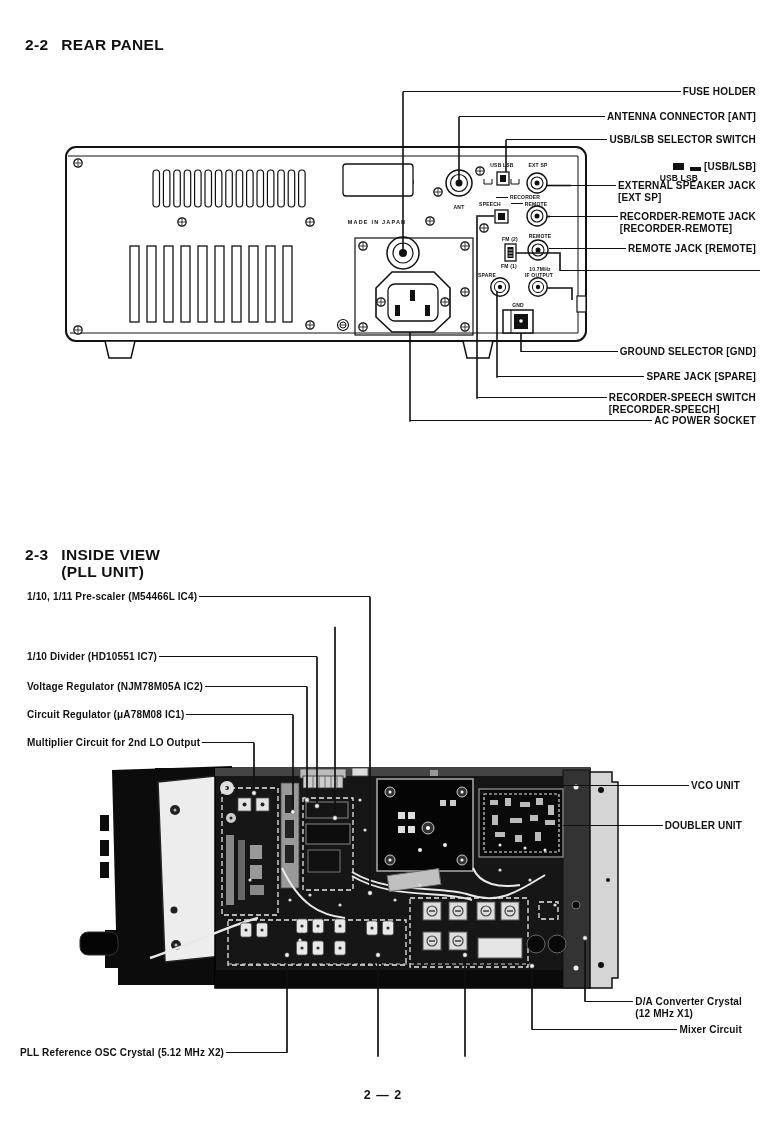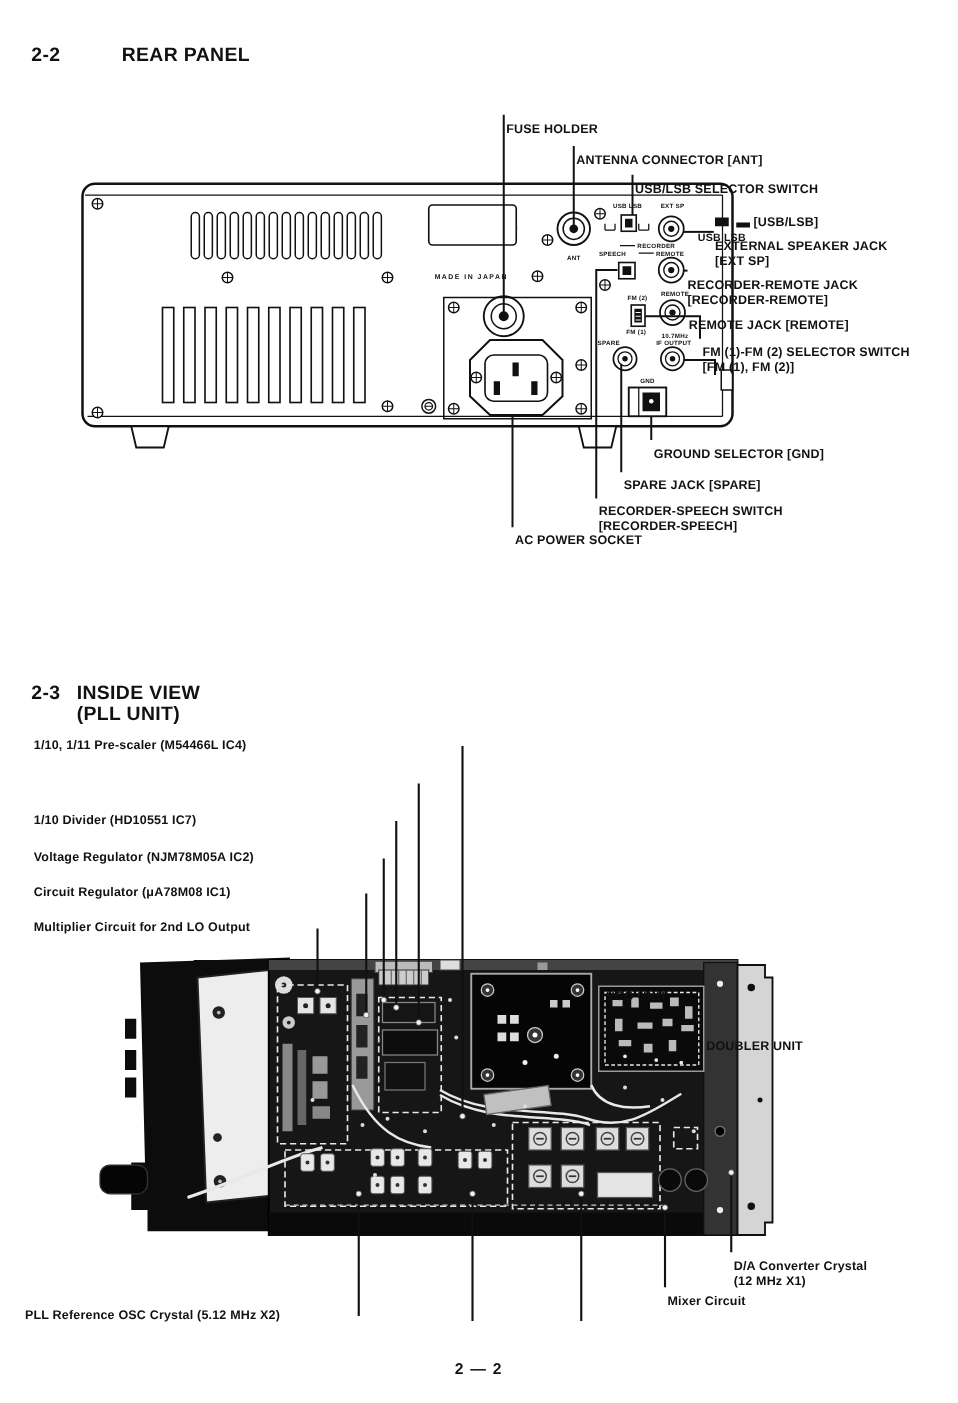--- a/index.html
+++ b/index.html
@@ -2,21 +2,21 @@
 <html><head>
 <meta charset="utf-8">
 <style>
   html,body{margin:0;padding:0;background:#fff;}
   .page{position:relative;width:766px;height:1122px;background:#fff;overflow:hidden;
         font-family:"Liberation Sans",sans-serif;color:#111;}
   svg.art{position:absolute;left:0;top:0;}
   .sec-title{position:absolute;display:flex;font-weight:700;font-size:15.5px;line-height:17px;letter-spacing:.3px;}
   .sec-title .num{margin-right:13px;}
   .co{position:absolute;display:flex;align-items:flex-start;font-weight:700;font-size:10px;
-      line-height:11.5px;letter-spacing:.15px;flex-direction:column;}
+      line-height:11.5px;letter-spacing:.15px;}
   .co .lead{flex:1 0 6px;height:0;border-top:1.7px solid #111;margin-top:5px;}
   .co .txt{margin:0 2px;white-space:nowrap;}
   .usbrow{text-align:right;margin-top:15px;}
   .sw{display:inline-block;width:11px;height:7px;background:#111;margin:0 3px;vertical-align:middle;}
   .sw-dn{height:4px;margin-top:5px;}
   .usbcap{text-align:right;padding-right:58px;font-size:8.5px;margin-top:1px;}
   .pl{position:absolute;font-weight:700;font-size:5px;line-height:6px;text-align:center;letter-spacing:.2px;}
   .pl.mij{font-size:5.5px;letter-spacing:1.2px;}
   .dashes::before,.dashes::after{content:"";display:inline-block;width:12px;height:1px;background:#111;vertical-align:middle;margin:0 2px;}
   .pagenum{position:absolute;left:0;right:0;text-align:center;font-weight:700;font-size:12.5px;letter-spacing:1px;}
@@ -361,21 +361,21 @@
         <circle cx="293" cy="812" r="2.2"></circle>
         <circle cx="254" cy="793" r="2.2"></circle>
       <circle cx="585" cy="938" r="2.2"></circle>
         <circle cx="532" cy="966" r="2.2"></circle>
       <circle cx="378" cy="955" r="2.2"></circle>
         <circle cx="465" cy="955" r="2.2"></circle>
         <circle cx="287" cy="955" r="2.2"></circle>
     </g>
   </svg>
 
-  <div class="sec-title" style="left:25px;top:36px;gap:36px;">
+  <div class="sec-title" style="left:25px;top:36px;">
     <span class="num">2-2</span>
     <span>REAR PANEL</span>
   </div>
 
   <div class="sec-title" style="left:25px;top:522px;margin-top:24px;">
     <span class="num">2-3</span>
     <span>
       <span style="display:block">INSIDE VIEW</span>
       <span style="display:block">(PLL UNIT)</span>
     </span>
@@ -412,24 +412,20 @@
       <div>RECORDER-REMOTE JACK</div>
       <div>[RECORDER-REMOTE]</div>
     </div>
   </div>
   <div class="co" style="left:549px;top:243px;right:8px">
     <div class="lead"></div>
     <div class="txt">REMOTE JACK [REMOTE]</div>
   </div>
   <div class="co" style="left:560px;top:265px;right:6px">
     <div class="lead"></div>
-    <div class="txt">
-      <div>FM (1)-FM (2) SELECTOR SWITCH</div>
-      <div>[FM (1), FM (2)]</div>
-    </div>
   </div>
   <div class="co" style="left:521px;top:346px;right:8px">
     <div class="lead"></div>
     <div class="txt">GROUND SELECTOR [GND]</div>
   </div>
   <div class="co" style="left:497px;top:371px;right:8px">
     <div class="lead"></div>
     <div class="txt">SPARE JACK [SPARE]</div>
   </div>
   <div class="co" style="left:477px;top:392px;right:8px">

